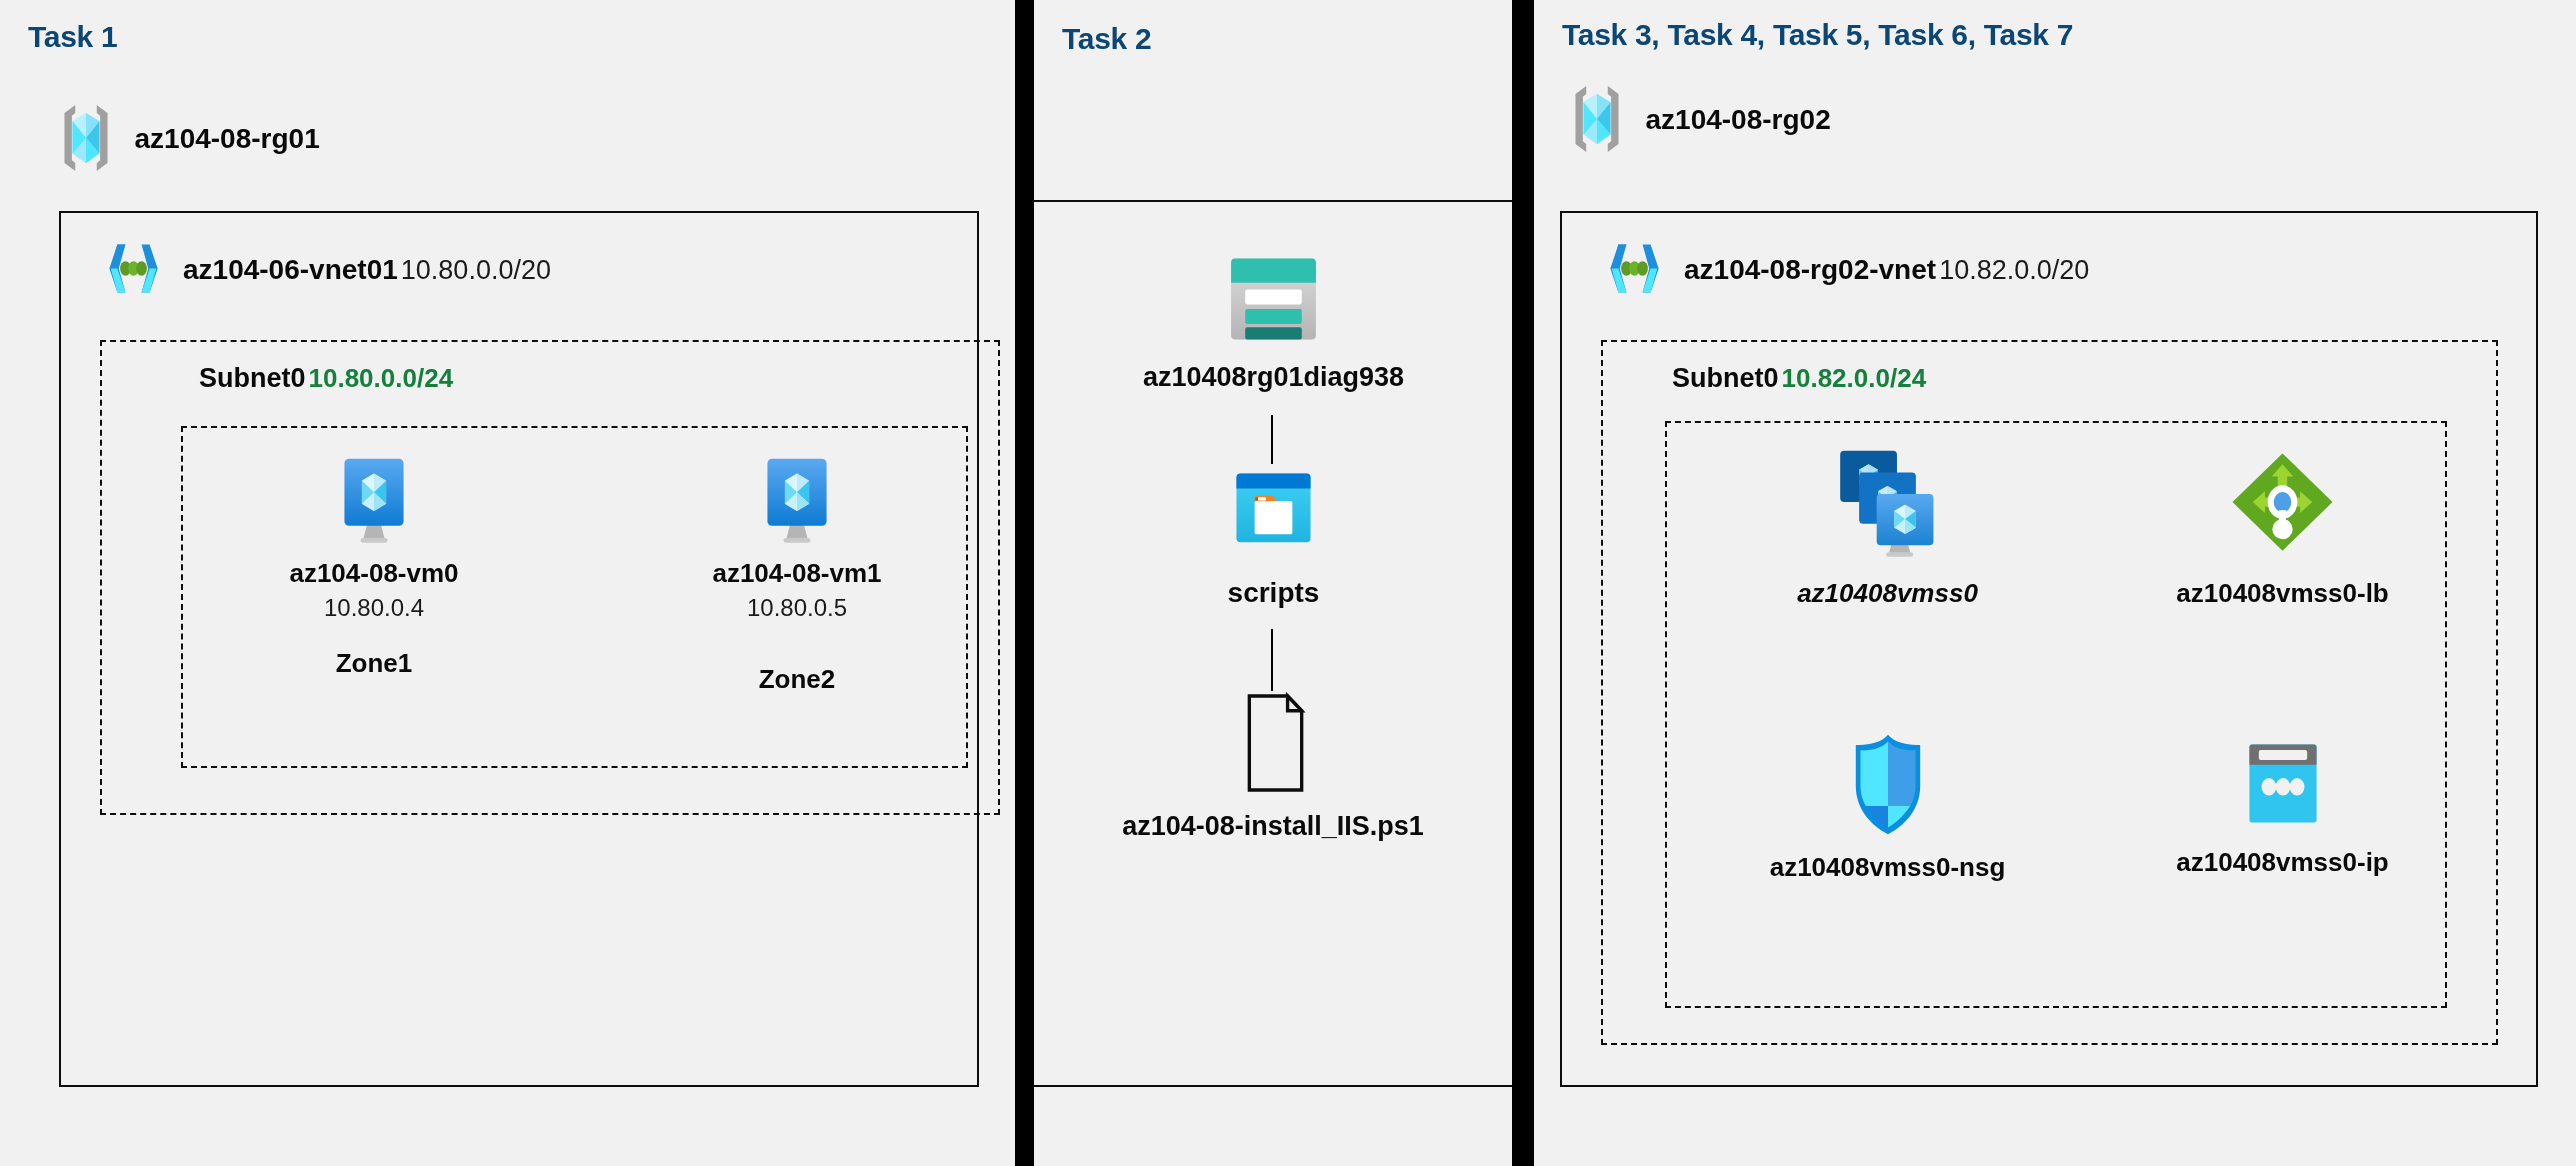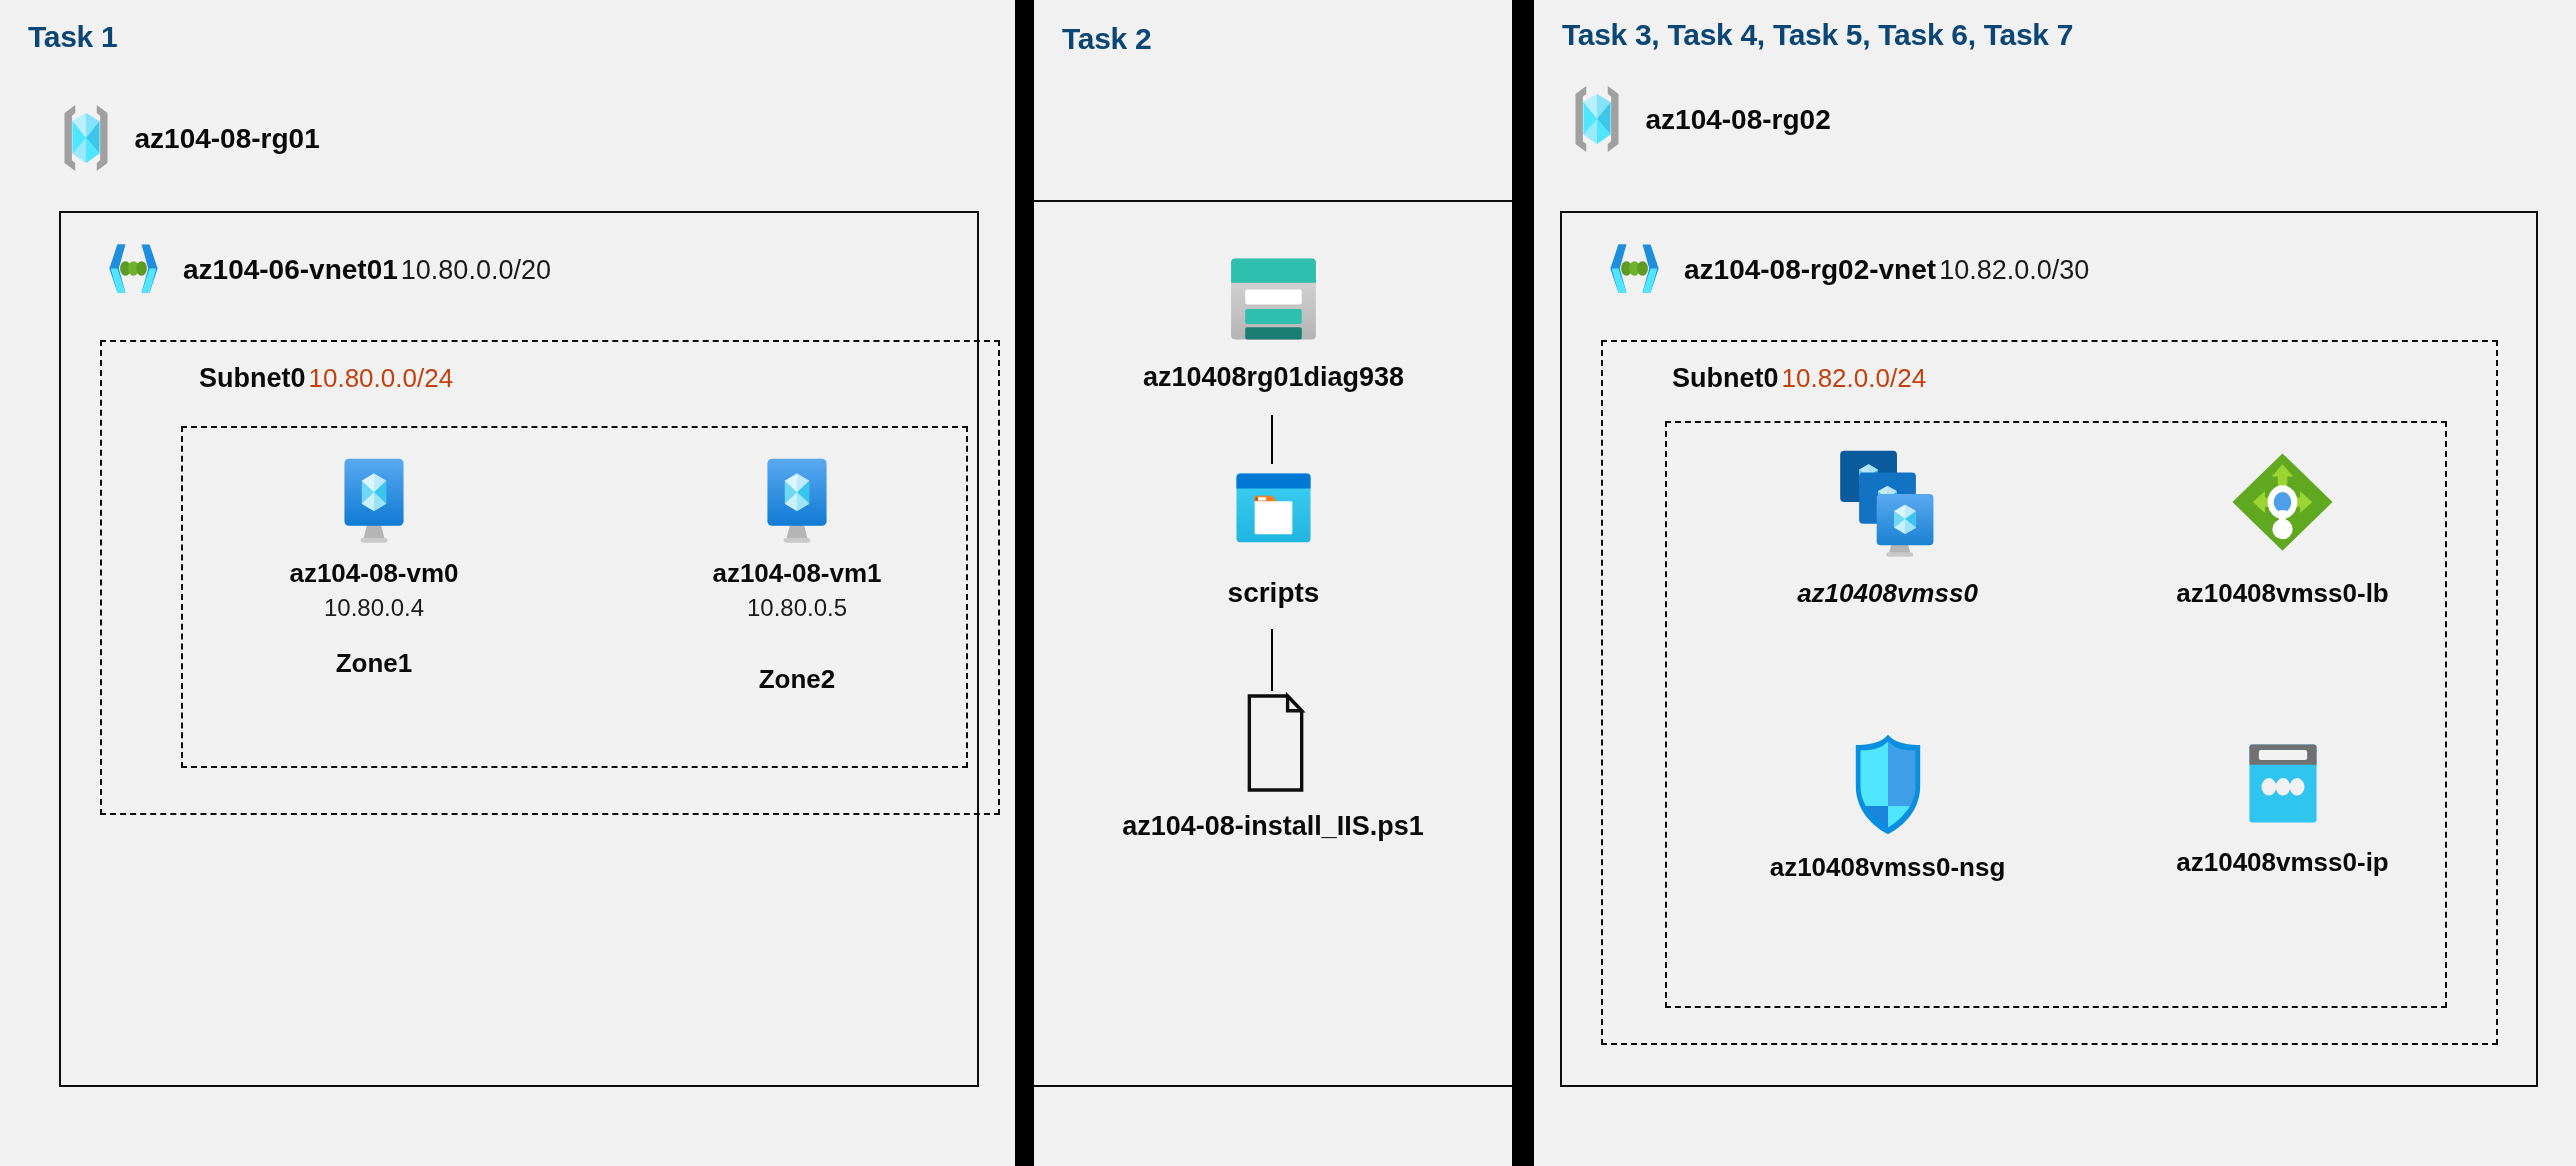--- a/index.html
+++ b/index.html
@@ -32,21 +32,21 @@
   .solid-box { position: absolute; border: 2.7px solid #0d0d0d; background: #f1f1f1; }
   .dashed-box { position: absolute; border: 2.7px dashed #0d0d0d; background: transparent; }
 
   
   .vnet-header { position: absolute; display: flex; align-items: center; gap: 16px; white-space: nowrap; }
   .vnet-name { font-size: 28px; font-weight: bold; color: #0a0a0a; }
   .vnet-cidr { font-size: 27px; font-weight: normal; color: #1a1a1a; }
 
   .subnet-header { position: absolute; white-space: nowrap; }
   .subnet-name { font-size: 27px; font-weight: bold; color: #0a0a0a; }
-  .subnet-cidr { font-size: 26px; font-weight: normal; color: #c2410c; }
+  .subnet-cidr { font-size: 26px; font-weight: bold; color: #15803d; }
 
   
   .node { position: absolute; display: flex; flex-direction: column; align-items: center; }
   .node-icon { display: block; }
   .node-label { font-size: 26px; font-weight: bold; color: #0a0a0a; white-space: nowrap; text-align: center; }
   .node-sub { font-size: 24px; font-weight: normal; color: #1a1a1a; white-space: nowrap; text-align: center; }
   .node-zone { font-size: 26px; font-weight: bold; color: #0a0a0a; white-space: nowrap; text-align: center; }
 
   .connector { position: absolute; background: #000; width: 2px; }
 </style>
@@ -254,21 +254,21 @@
           <path d="M26 50 L38 86 L26 86 L16 50 Z" fill="#50e6ff"></path>
           <path d="M74 14 L62 14 L72 50 L62 86 L74 86 L86 50 Z" fill="#1e8fdc"></path>
           <path d="M74 50 L62 86 L74 86 L84 50 Z" fill="#50e6ff"></path>
           <ellipse cx="38" cy="50" rx="8" ry="11" fill="#5e9b24"></ellipse>
           <ellipse cx="50" cy="50" rx="8" ry="11" fill="#6cb22b"></ellipse>
           <ellipse cx="62" cy="50" rx="8" ry="11" fill="#5e9b24"></ellipse>
         </svg>
       </span>
       <span>
         <span class="vnet-name">az104-08-rg02-vnet</span>
-        <span class="vnet-cidr">10.82.0.0/30</span>
+        <span class="vnet-cidr">10.82.0.0/20</span>
       </span>
     </div>
 
     <div class="dashed-box" style="left:67px; top:340px; width:897px; height:705px;"></div>
 
     <div class="subnet-header" style="left:138px; top:363px;">
       <span class="subnet-name">Subnet0</span>
       <span class="subnet-cidr">10.82.0.0/24</span>
     </div>
 

